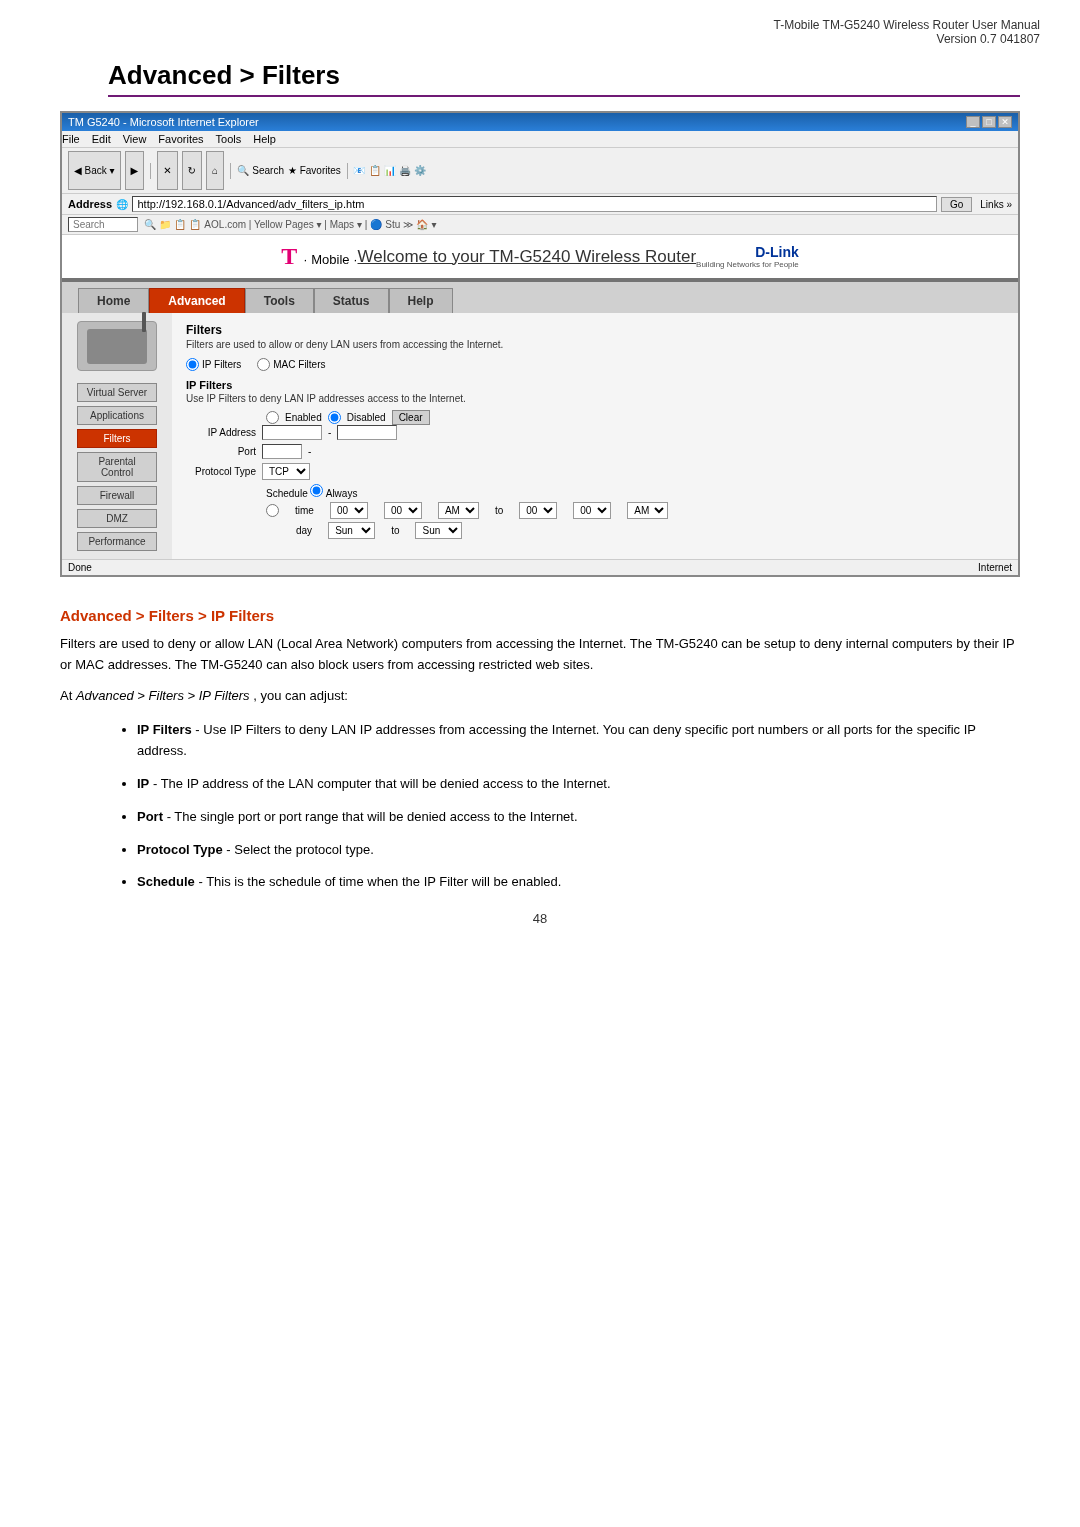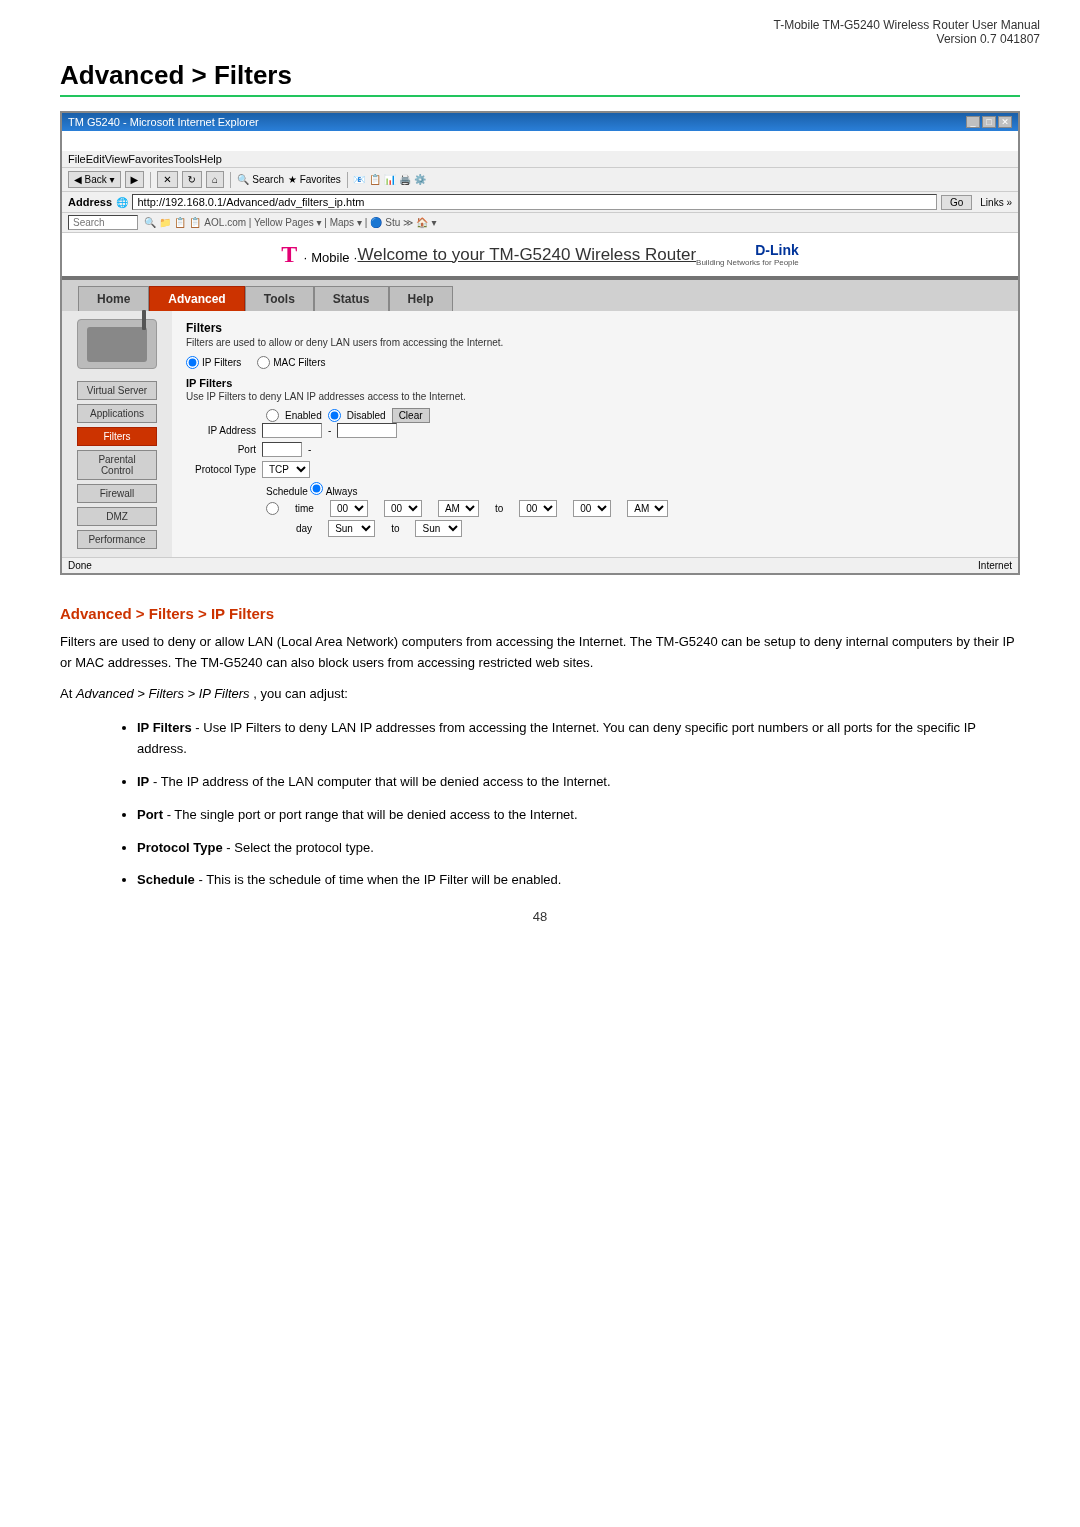--- a/index.html
+++ b/index.html
@@ -54,25 +54,24 @@
 
     .browser-titlebar-controls {
       display: flex;
       gap: 2px;
       font-size: 10px;
     }
 
     .browser-menubar {
       background: #f0f0f0;
       border-bottom: 1px solid #ccc;
-      padding: 2px 6px;
-      display: flex;
-      gap: 0;
-      font-size: 11px;
-      margin-top: 20px;
+      padding: 2px 0;
+      display: flex;
+      gap: 12px;
+      font-size: 11px;
     }
 
     .browser-toolbar {
       background: #f0f0f0;
       border-bottom: 1px solid #ccc;
       padding: 3px 6px;
       display: flex;
       align-items: center;
       gap: 4px;
       font-size: 11px;
@@ -108,21 +107,21 @@
       padding: 2px 6px;
       display: flex;
       align-items: center;
       gap: 6px;
       font-size: 11px;
     }
 
     .toolbar-btn {
       background: #e0e0e0;
       border: 1px solid #999;
-      padding: 2px 5px;
+      padding: 13px 5px;
       font-size: 10px;
       cursor: pointer;
     }
 
     .go-btn {
       background: #e0e0e0;
       border: 1px solid #999;
       padding: 1px 8px;
       font-size: 10px;
     }
@@ -436,23 +435,24 @@
     
     .page-number {
       text-align: center;
       font-size: 13px;
       color: #333;
       margin-top: 18px;
     }
 
     
     .title-underline {
-      border-bottom: 2px solid #22c55e;
+      border-bottom: 2px solid #701a75;
       margin-bottom: 14px;
       padding-bottom: 4px;
+      margin-left: 48px;
     }
 
     .btn-ctrl {
       width: 14px;
       height: 12px;
       background: #c0c0c0;
       border: 1px solid #888;
       display: inline-flex;
       align-items: center;
       justify-content: center;

